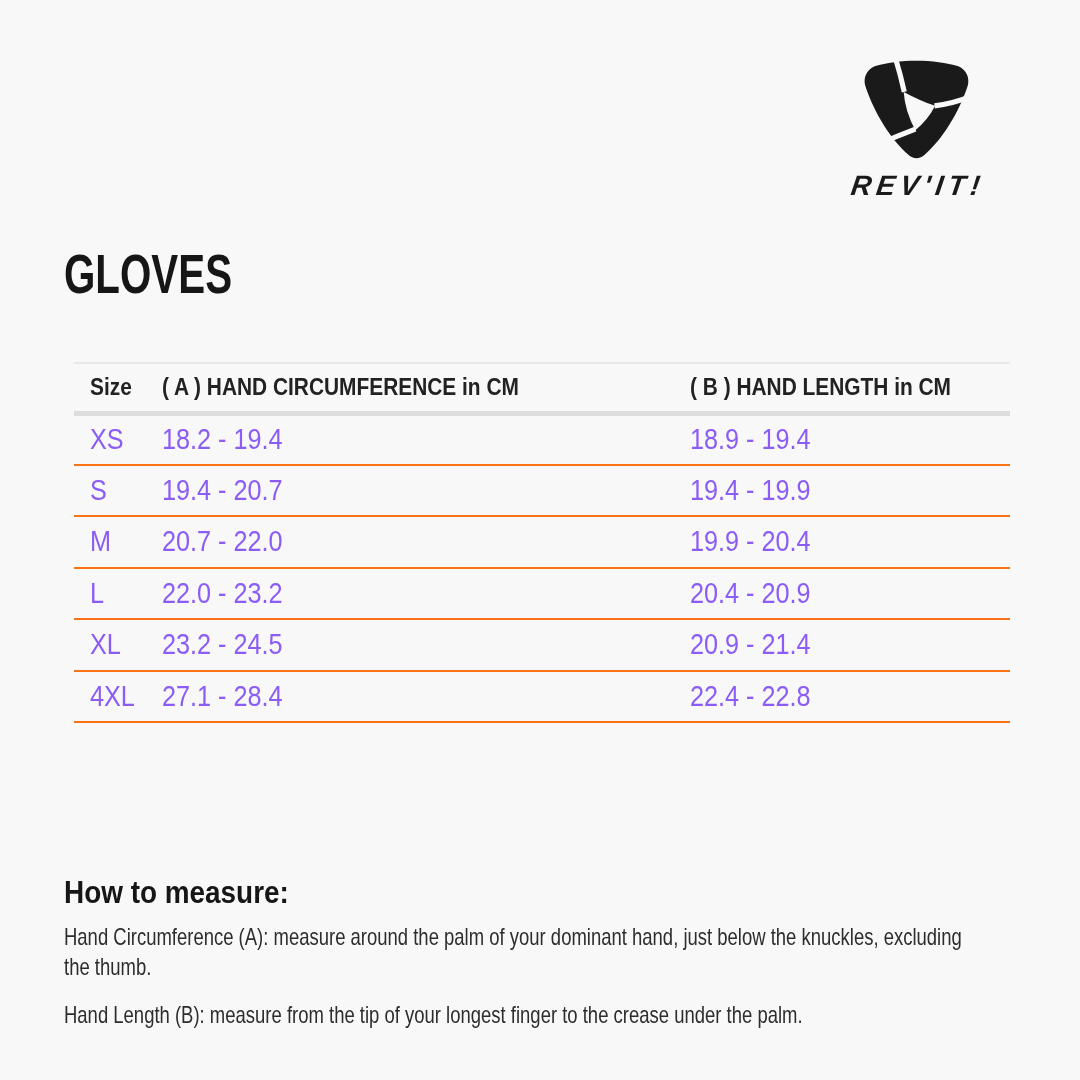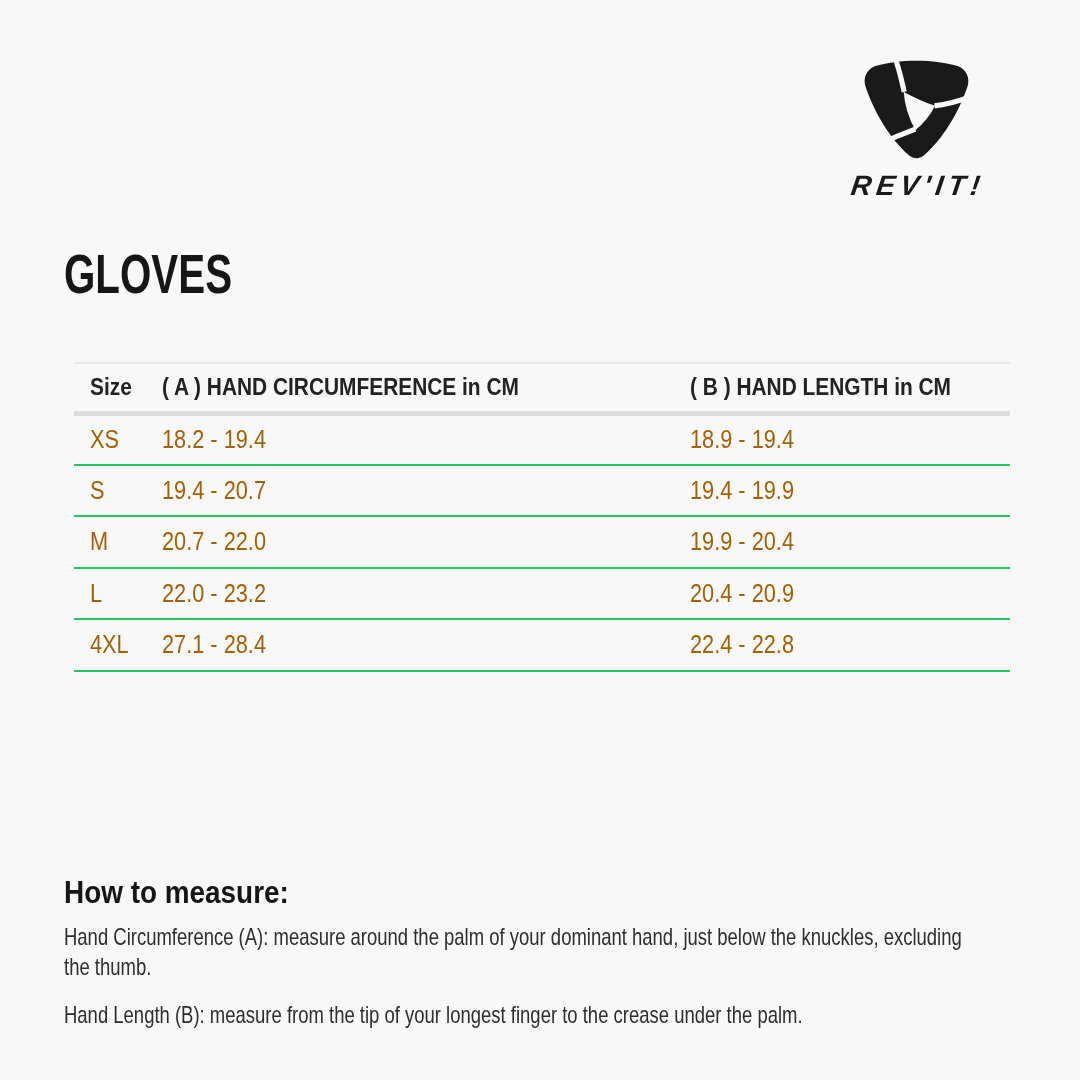--- a/index.html
+++ b/index.html
@@ -41,22 +41,22 @@
   .size-table col.c2 { width: 528px; }
   .size-table col.c3 { width: 320px; }
   .size-table th {
     height: 50px; text-align: left; vertical-align: middle;
     font-size: 24px; font-weight: 700; color: #222;
     border-top: 2px solid #e8e8e8;
     border-bottom: 5px solid #dcdcdc;
   }
   .size-table td {
     height: 51.5px; vertical-align: middle;
-    font-size: 25px; font-weight: 400; color: #a16207;
-    border-bottom: 2px solid #22c55e;
+    font-size: 29px; font-weight: 400; color: #8b5cf6;
+    border-bottom: 2px solid #f97316;
   }
   .size-table th:first-child, .size-table td:first-child { padding-left: 16px; }
   .size-table th > span, .size-table td > span {
     display: inline-block; white-space: nowrap;
     transform: scaleX(0.87); transform-origin: left center;
   }
 
   
   .howto { position: absolute; left: 64px; top: 876px; }
   .howto-heading {
@@ -132,20 +132,25 @@
           <td><span>20.7 - 22.0</span></td>
           <td><span>19.9 - 20.4</span></td>
         </tr>
 
         <tr>
           <td><span>L</span></td>
           <td><span>22.0 - 23.2</span></td>
           <td><span>20.4 - 20.9</span></td>
         </tr>
 
+        <tr>
+          <td><span>XL</span></td>
+          <td><span>23.2 - 24.5</span></td>
+          <td><span>20.9 - 21.4</span></td>
+        </tr>
 
 
 
         <tr>
           <td><span>4XL</span></td>
           <td><span>27.1 - 28.4</span></td>
           <td><span>22.4 - 22.8</span></td>
         </tr>
       </tbody>
   </table>

